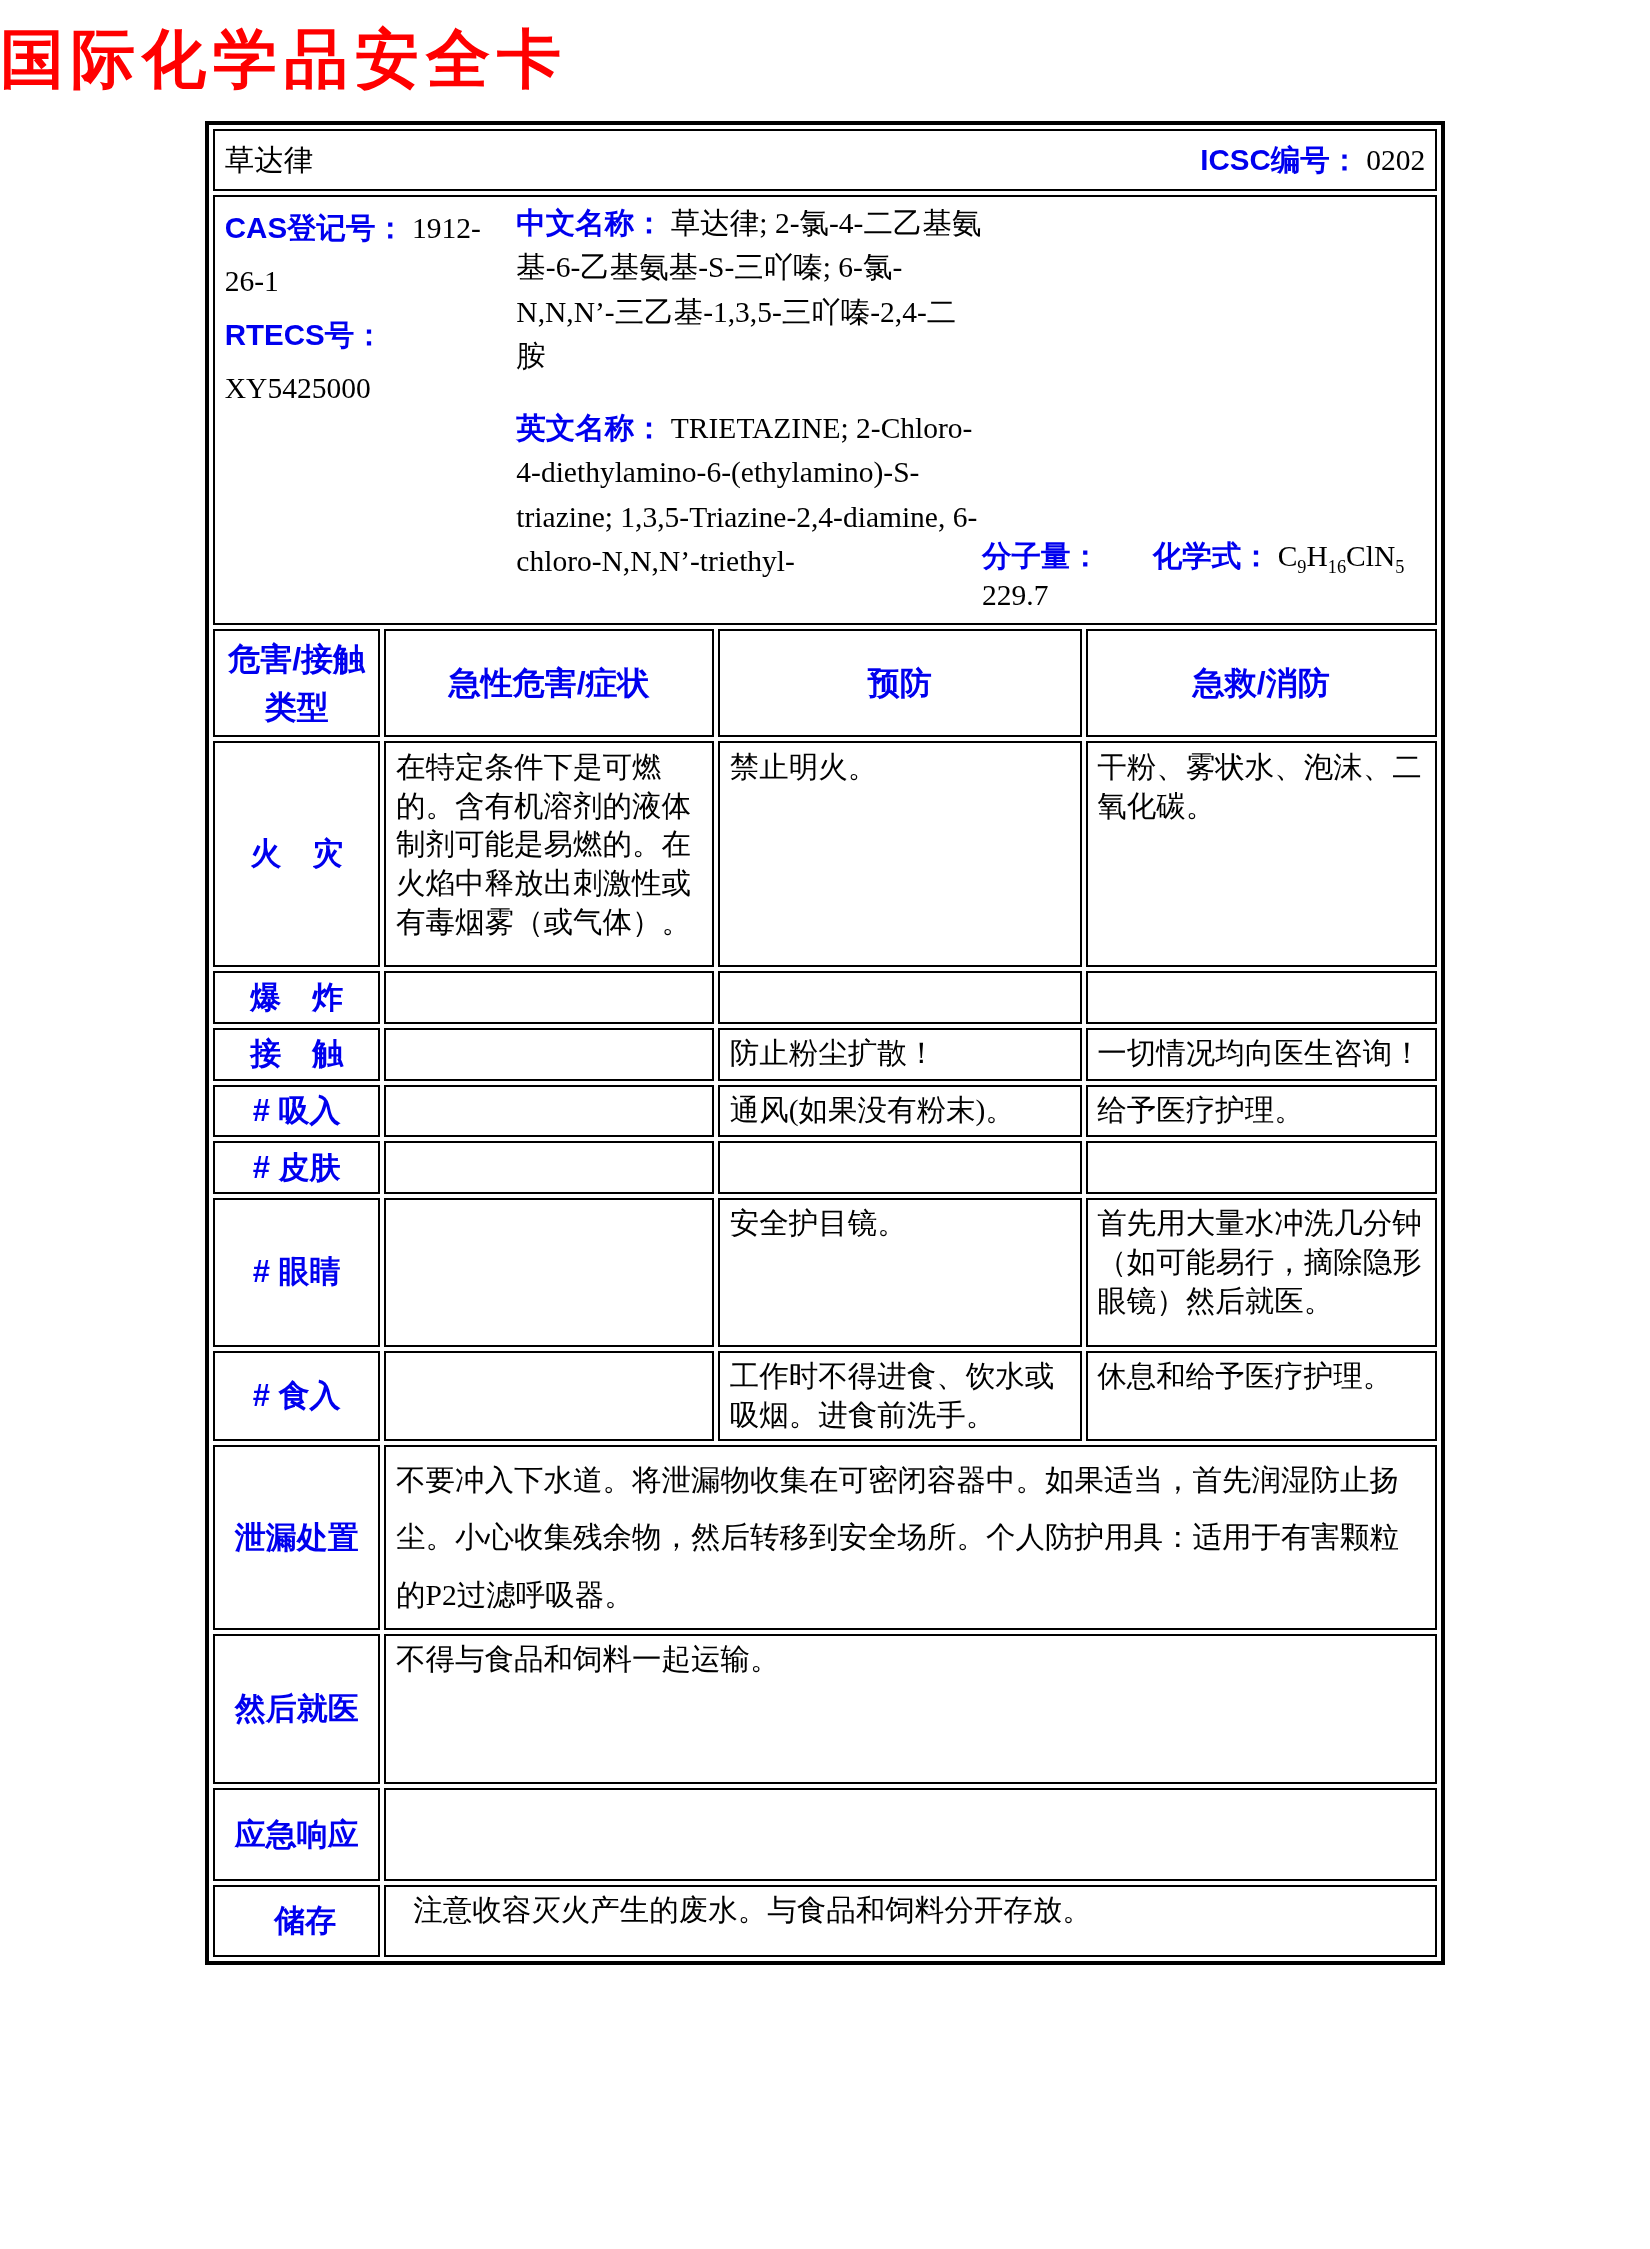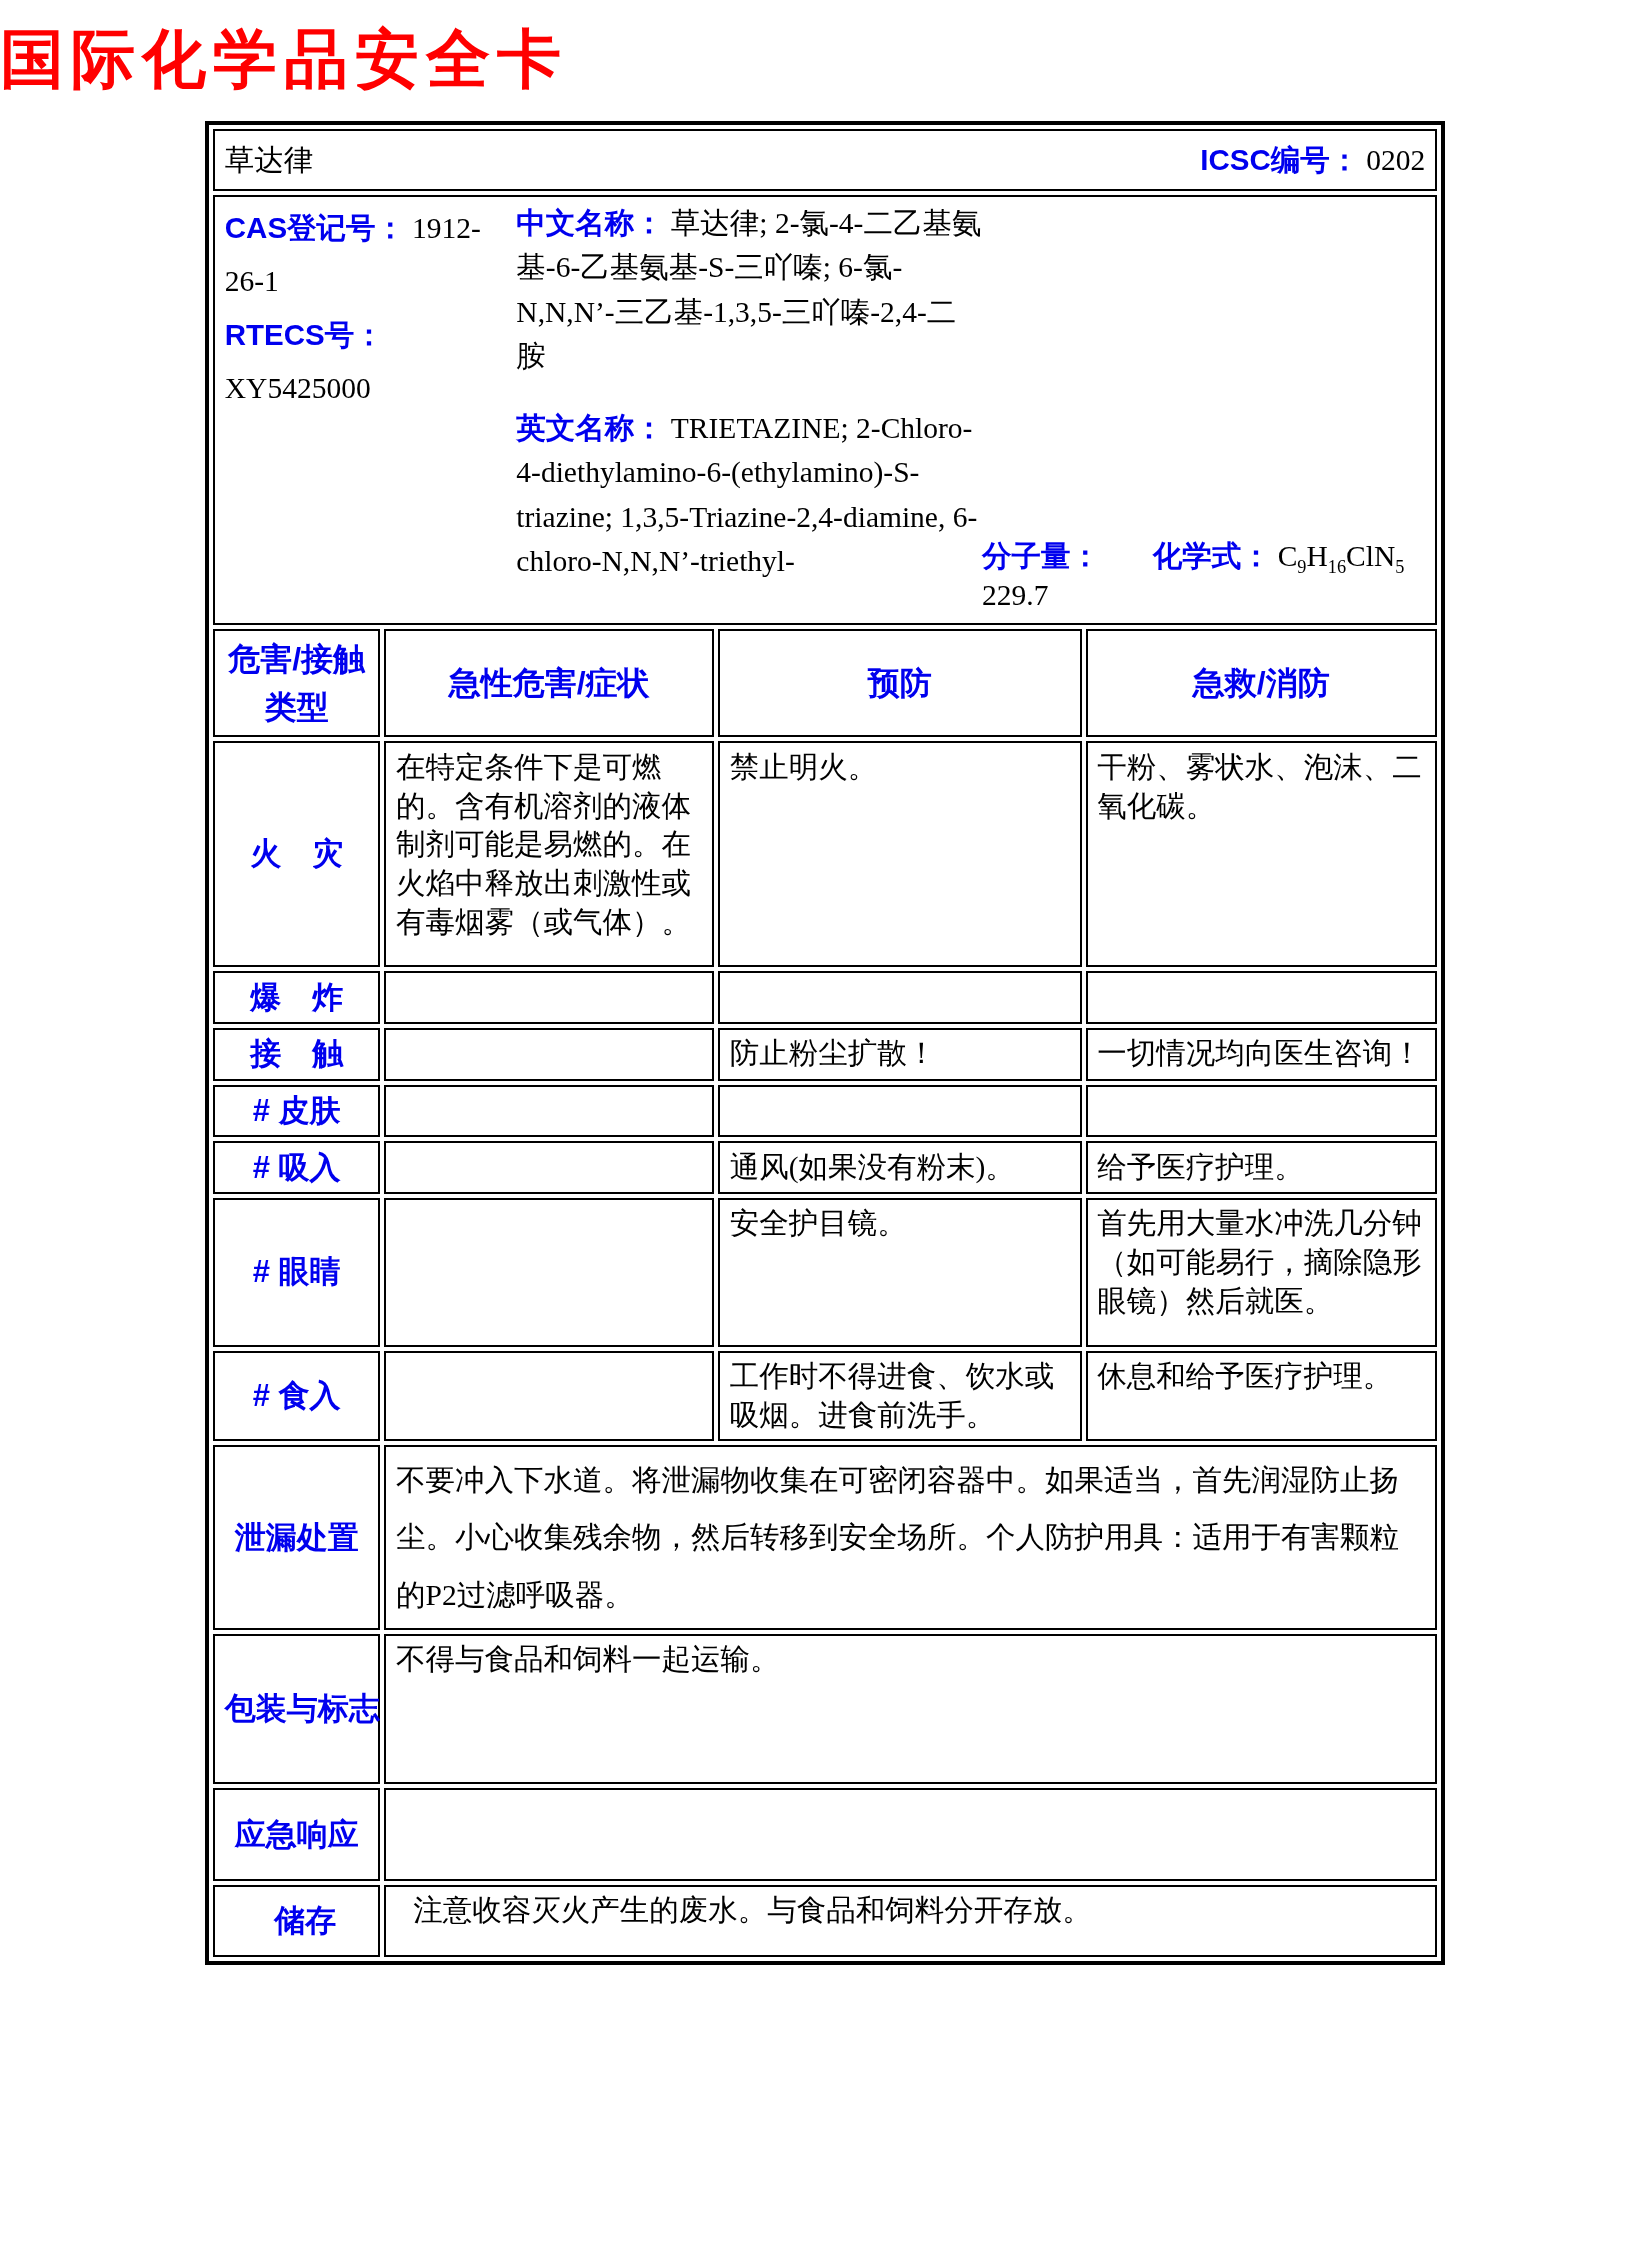--- a/index.html
+++ b/index.html
@@ -180,54 +180,54 @@
     </tr>
 
     <tr>
       <td class="lab h-cont">接　触</td>
       <td class="h-cont"></td>
       <td class="h-cont">防止粉尘扩散！</td>
       <td class="h-cont">一切情况均向医生咨询！</td>
     </tr>
 
     <tr>
+      <td class="lab h-inh"># 吸入</td>
+      <td class="h-inh"></td>
+      <td class="h-inh">通风(如果没有粉末)。</td>
+      <td class="h-inh">给予医疗护理。</td>
+    </tr>
+
+    <tr>
       <td class="lab h-skin"># 皮肤</td>
       <td class="h-skin"></td>
       <td class="h-skin"></td>
       <td class="h-skin"></td>
     </tr>
 
     <tr>
-      <td class="lab h-inh"># 吸入</td>
-      <td class="h-inh"></td>
-      <td class="h-inh">通风(如果没有粉末)。</td>
-      <td class="h-inh">给予医疗护理。</td>
-    </tr>
-
-    <tr>
       <td class="lab h-eyes"># 眼睛</td>
       <td class="h-eyes"></td>
       <td class="h-eyes">安全护目镜。</td>
       <td class="h-eyes">首先用大量水冲洗几分钟（如可能易行，摘除隐形眼镜）然后就医。</td>
     </tr>
 
     <tr>
       <td class="lab h-ing"># 食入</td>
       <td class="h-ing"></td>
       <td class="h-ing">工作时不得进食、饮水或吸烟。进食前洗手。</td>
       <td class="h-ing">休息和给予医疗护理。</td>
     </tr>
 
     <tr>
       <td class="lab h-spill">泄漏处置</td>
       <td colspan="3" class="loose h-spill">不要冲入下水道。将泄漏物收集在可密闭容器中。如果适当，首先润湿防止扬尘。小心收集残余物，然后转移到安全场所。个人防护用具：适用于有害颗粒的P2过滤呼吸器。</td>
     </tr>
 
     <tr>
-      <td class="lab h-pack">包装与标志</td>
+      <td class="lab h-pack">然后就医</td>
       <td colspan="3" class="h-pack">不得与食品和饲料一起运输。</td>
     </tr>
 
     <tr>
       <td class="lab h-emer">应急响应</td>
       <td colspan="3" class="h-emer"></td>
     </tr>
 
     <tr>
       <td class="lab h-stor">储存</td>

